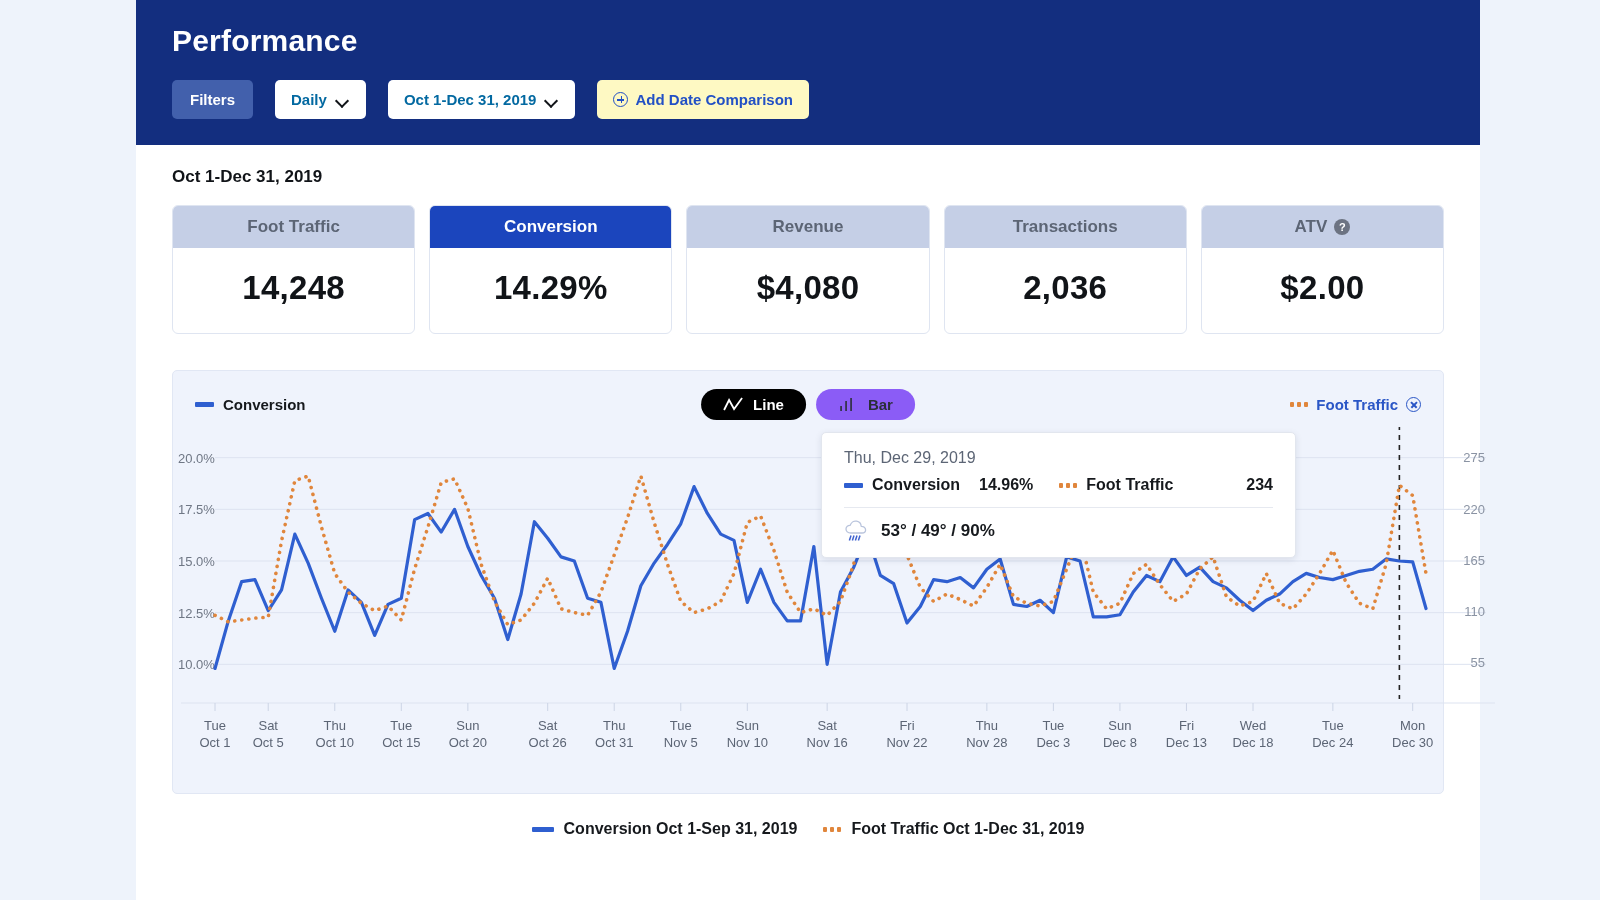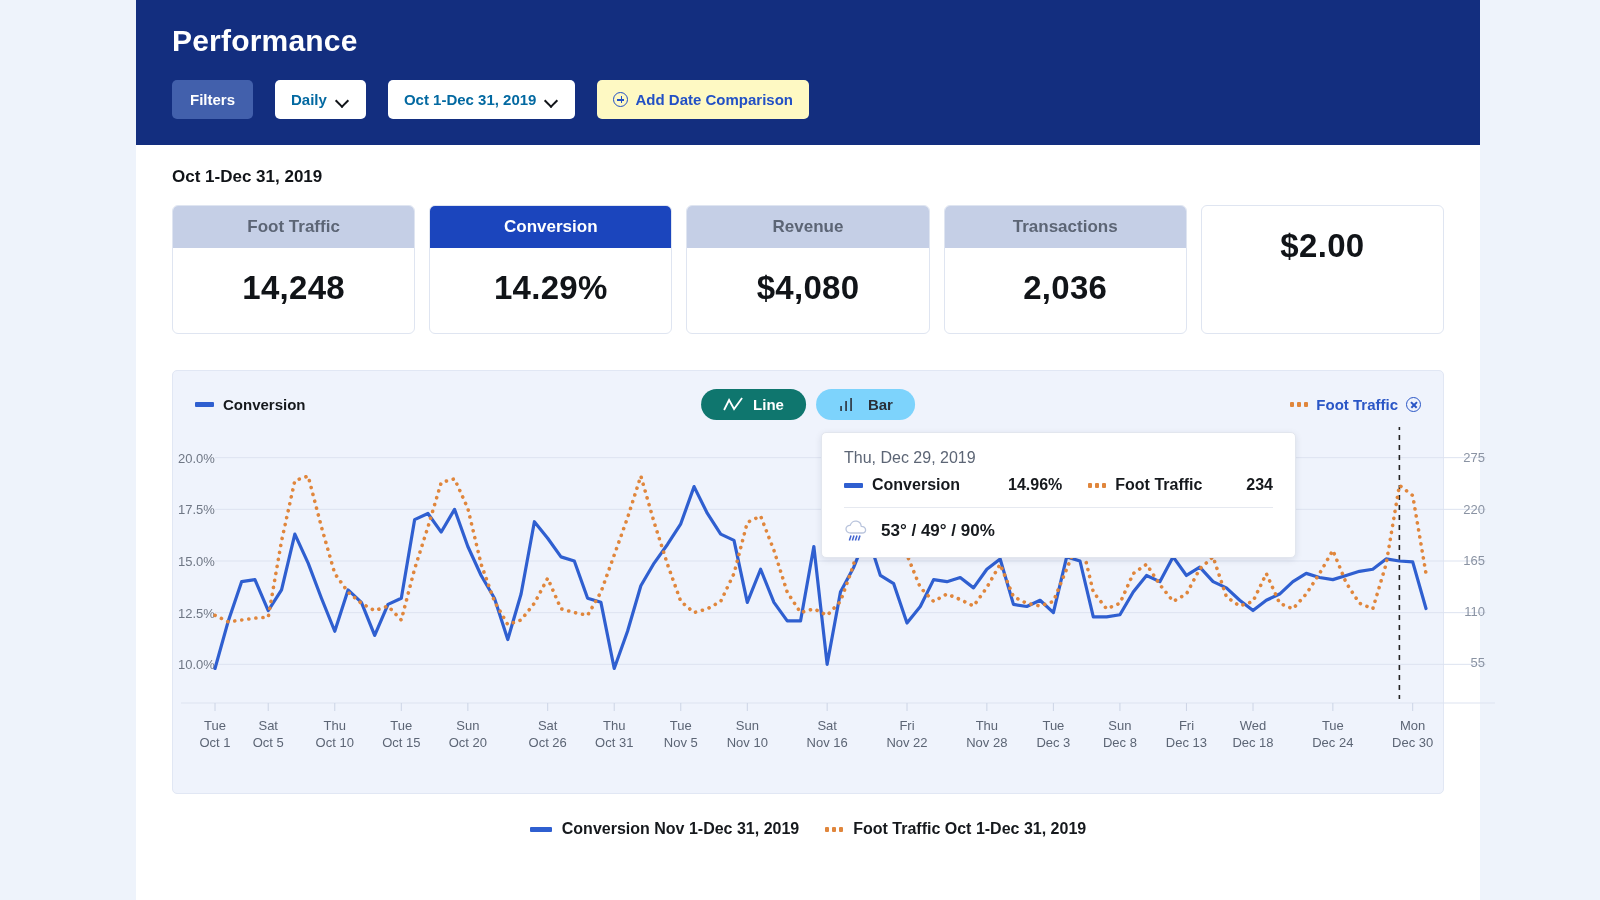--- a/index.html
+++ b/index.html
@@ -145,22 +145,22 @@
 
   .toggle-group{
     position:absolute; left:50%; transform:translateX(-50%);
     display:flex; gap:10px;
   }
   .toggle{
     display:flex;align-items:center;gap:10px;
     border-radius:18px; padding:7px 22px;
     font-size:15px; font-weight:bold; cursor:pointer; border:none;
   }
-  .toggle.on{ background:#0f766e; color:#fff; }
-  .toggle.off{ background:#7dd3fc; color:#2a2f38; }
+  .toggle.on{ background:#000000; color:#fff; }
+  .toggle.off{ background:#8b5cf6; color:#2a2f38; }
 
   .right-chip{ position:absolute; right:22px; display:flex; align-items:center; gap:8px; }
   .x-circle{
     width:15px;height:15px;border-radius:50%;border:1.5px solid #2a56c6;
     position:relative; display:inline-block; cursor:pointer;
   }
   .x-circle::before,.x-circle::after{
     content:"";position:absolute;left:2.6px;top:6.2px;width:8px;height:1.5px;background:#2a56c6;
   }
   .x-circle::before{transform:rotate(45deg);}
@@ -235,20 +235,24 @@
         </div>
         <div class="kpi">
           <div class="kpi-head">Revenue</div>
           <div class="kpi-val">$4,080</div>
         </div>
         <div class="kpi">
           <div class="kpi-head">Transactions</div>
           <div class="kpi-val">2,036</div>
         </div>
         <div class="kpi">
+          <div class="kpi-head">
+            <span>ATV</span>
+            <span class="help-icon">?</span>
+          </div>
           <div class="kpi-val">$2.00</div>
         </div>
       </div>
 
       <div class="chart-card">
 
         <div class="chart-top">
           <div class="series-chip">
             <span class="dash-line"></span>
             <span class="chip-label">Conversion</span>
@@ -360,21 +364,21 @@
               <polyline points="42,188.33707865168537 55.30769230769231,194.83895131086143 68.61538461538461,192.9812734082397 81.92307692307693,191.12359550561797 95.23076923076923,190.1947565543071 108.53846153846153,114.02996254681648 121.84615384615385,53.65543071161048 135.15384615384616,49.01123595505618 148.46153846153845,100.09737827715355 161.76923076923077,146.53932584269663 175.07692307692307,165.11610486891385 188.3846153846154,176.2621722846442 201.6923076923077,183.6928838951311 215,179.04868913857678 228.30769230769232,192.9812734082397 241.6153846153846,141.89513108614233 254.92307692307693,100.09737827715355 268.2307692307692,55.51310861423221 281.53846153846155,51.79775280898875 294.84615384615387,81.52059925093633 308.15384615384613,137.250936329588 321.46153846153845,174.40449438202248 334.7692307692308,197.625468164794 348.07692307692304,192.9812734082397 361.3846153846154,176.2621722846442 374.69230769230774,151.18352059925093 388,181.83520599250937 401.3076923076923,185.5505617977528 414.61538461538464,188.33707865168537 427.9230769230769,165.11610486891385 441.2307692307692,127.9625468164794 454.53846153846155,90.80898876404495 467.84615384615387,49.01123595505618 481.15384615384613,95.45318352059923 494.46153846153845,137.250936329588 507.7692307692308,174.40449438202248 521.0769230769231,185.5505617977528 534.3846153846154,181.83520599250937 547.6923076923077,174.40449438202248 561,146.53932584269663 574.3076923076923,95.45318352059923 587.6153846153846,88.95131086142322 600.9230769230769,123.3183520599251 614.2307692307692,165.11610486891385 627.5384615384615,185.5505617977528 640.8461538461539,181.83520599250937 654.1538461538461,188.33707865168537 667.4615384615386,174.40449438202248 680.7692307692308,137.250936329588 694.0769230769231,67.5880149812734 707.3846153846155,42.50936329588015 720.6923076923077,86.16479400749063 734,127.9625468164794 747.3076923076924,160.47191011235955 760.6153846153846,174.40449438202248 773.9230769230769,166.97378277153558 787.2307692307693,172.54681647940075 800.5384615384615,179.04868913857678 813.8461538461538,160.47191011235955 827.1538461538462,137.250936329588 840.4615384615385,169.76029962546818 853.7692307692307,176.2621722846442 867.0769230769231,179.04868913857678 880.3846153846154,174.40449438202248 893.6923076923077,141.89513108614233 907,109.38576779026218 920.3076923076923,165.11610486891385 933.6153846153846,181.83520599250937 946.9230769230769,176.2621722846442 960.2307692307692,146.53932584269663 973.5384615384615,137.250936329588 986.8461538461538,157.68539325842698 1000.1538461538461,174.40449438202248 1013.4615384615385,166.97378277153558 1026.7692307692307,141.89513108614233 1040.0769230769229,129.8202247191011 1053.3846153846155,169.76029962546818 1066.6923076923076,179.04868913857678 1080,174.40449438202248 1093.3076923076924,146.53932584269663 1106.6153846153845,176.2621722846442 1119.923076923077,181.83520599250937 1133.2307692307693,166.97378277153558 1146.5384615384614,146.53932584269663 1159.8461538461538,123.3183520599251 1173.1538461538462,155.82771535580525 1186.4615384615383,176.2621722846442 1199.7692307692307,181.83520599250937 1213.076923076923,137.250936329588 1226.3846153846152,58.299625468164805 1239.6923076923078,68.51685393258427 1253,146.53932584269663" fill="none" stroke="#e0863c" stroke-width="3.6" stroke-linejoin="round" stroke-linecap="round" stroke-dasharray="0.1 7"></polyline>
             </svg>
 
           <div class="tooltip">
             <div class="tt-date">Thu, Dec 29, 2019</div>
             <div class="tt-row">
               <span class="tt-seg">
                 <span class="dash-line"></span>
                 <span>Conversion</span>
               </span>
-              <span style="margin-left:48px">14.96%</span>
+              <span style="margin-left:19px">14.96%</span>
               <span class="tt-seg" style="margin-left:26px">
                 <span class="dash-dots">
                     <i></i>
                     <i></i>
                     <i></i>
                   </span>
                 <span>Foot Traffic</span>
               </span>
               <span class="tt-val">234</span>
             </div>
@@ -389,21 +393,21 @@
               </svg>
               <span>53° / 49° / 90%</span>
             </div>
           </div>
         </div>
       </div>
 
       <div class="legend">
         <div class="legend-item">
           <span class="legend-line"></span>
-          <span>Conversion Nov 1-Dec 31, 2019</span>
+          <span>Conversion Oct 1-Sep 31, 2019</span>
         </div>
         <div class="legend-item">
           <span class="dash-dots">
               <i></i>
               <i></i>
               <i></i>
             </span>
           <span>Foot Traffic Oct 1-Dec 31, 2019</span>
         </div>
       </div>

